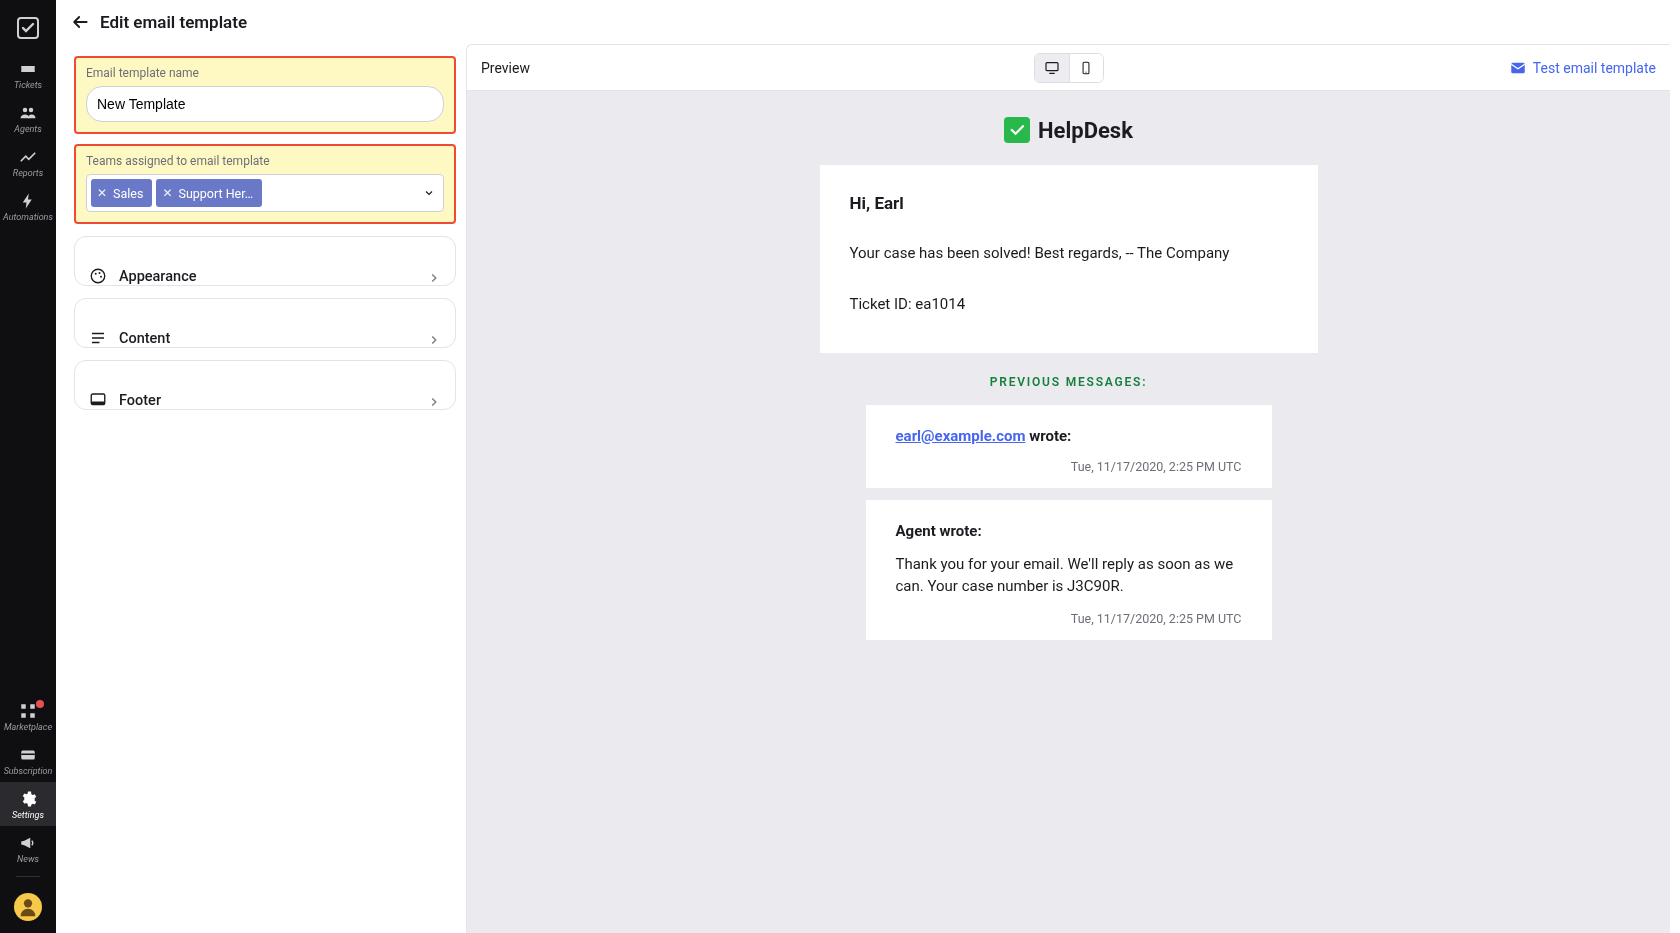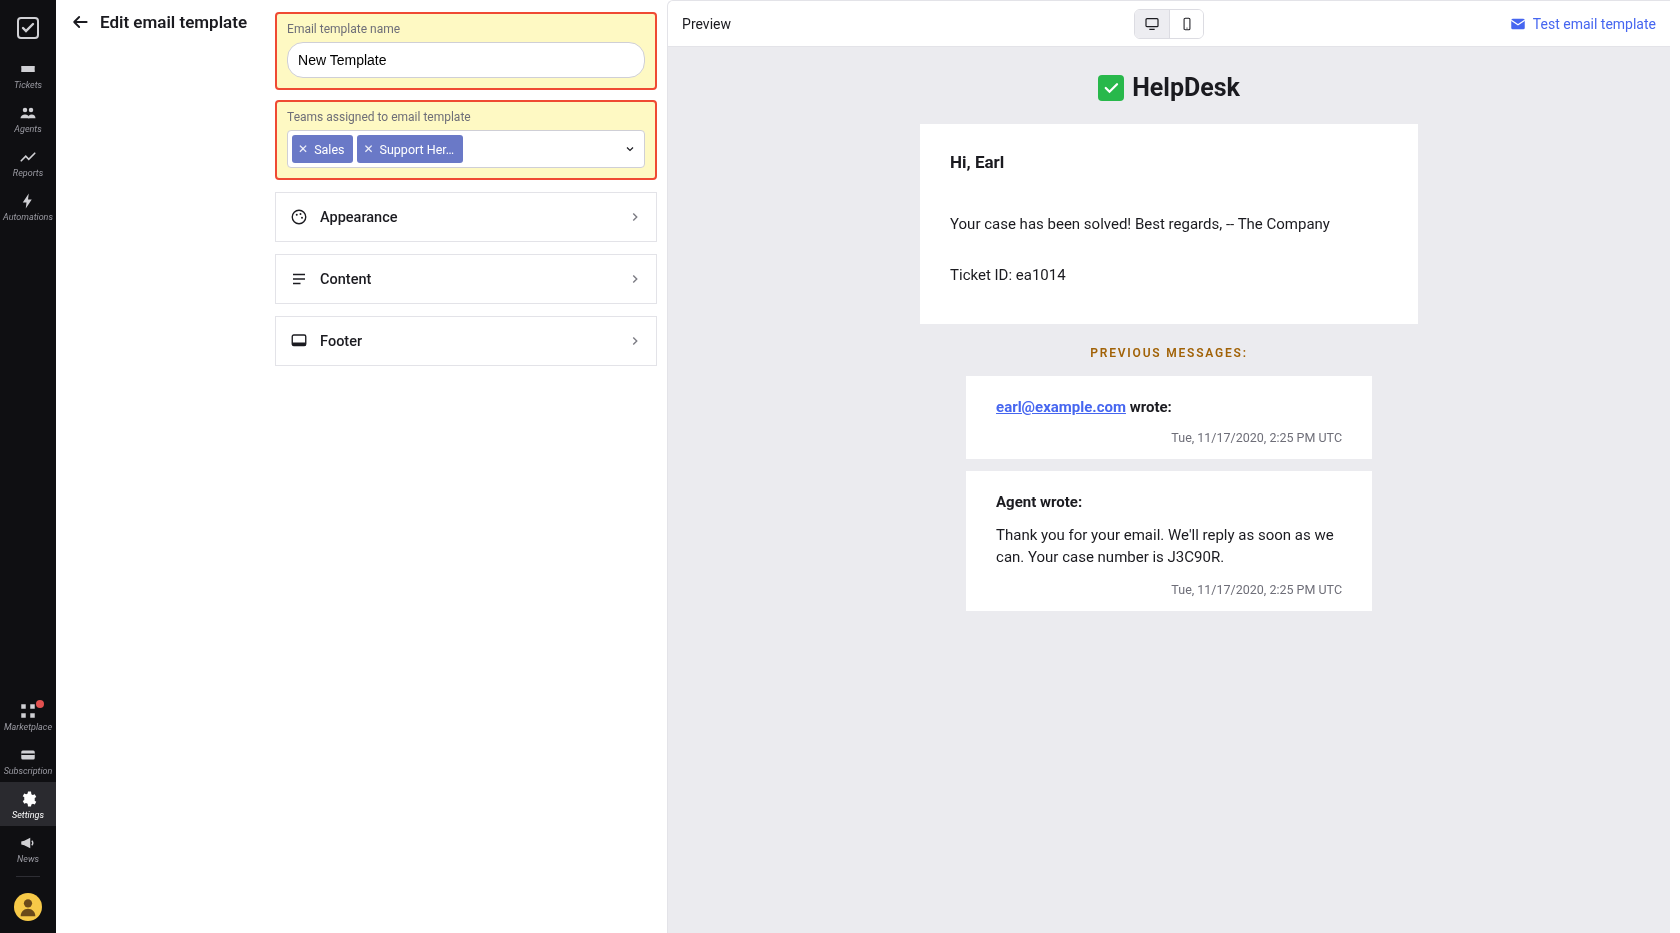--- a/index.html
+++ b/index.html
@@ -52,21 +52,21 @@
     display:flex; align-items:center; justify-content:center;
     overflow:hidden;
   }
   .badge-dot {
     position: absolute; top: 6px; right: 12px;
     width: 8px; height: 8px; background: #e3504f; border-radius: 50%;
   }
 
   
   .main {
-    flex: 1; display: flex; flex-direction: row; min-width: 0;
+    flex: 1; display: flex; flex-direction: column; min-width: 0;
   }
   .topbar {
     height: 44px;
     display: flex; align-items: center;
     padding: 0 10px;
   }
   .topbar .back {
     width: 28px; height: 28px; display:flex; align-items:center; justify-content:center;
     cursor:pointer;
   }
@@ -122,24 +122,24 @@
     padding: 5px 9px 5px 6px;
     border-radius: 3px;
     display: inline-flex; align-items:center; gap:6px;
     max-width: 130px;
   }
   .chip .x { font-size: 12px; opacity: .9; cursor:pointer; }
   .chip .t { white-space: nowrap; overflow:hidden; text-overflow:ellipsis; }
 
   .row-card {
     border: 1px solid #e3e3e8;
-    border-radius: 0;
+    border-radius: 12px;
     background: #fff;
     height: 50px;
-    display: flex; align-items: center;
+    display: flex; align-items: flex-end;
     padding: 0 14px;
     margin-top: 12px;
     cursor: pointer;
   }
   .row-card:first-of-type { margin-top: 18px; }
   .row-card .ri { width: 18px; height: 18px; margin-right: 12px; color:#1b1b20; }
   .row-card .rl { font-size: 14.5px; font-weight: 500; flex:1; }
   .row-card .chev { color:#7b7b83; }
 
   
@@ -180,35 +180,35 @@
     padding: 26px 0 0;
     display:flex; flex-direction:column; align-items:center;
   }
   .brand {
     display:flex; align-items:center; gap:8px; margin-bottom:22px;
   }
   .brand .bl {
     width:26px; height:26px; background:#28b84b; border-radius:4px;
     display:flex; align-items:center; justify-content:center; color:#fff;
   }
-  .brand .bt { font-size:25px; font-weight:700; }
+  .brand .bt { font-size:22px; font-weight:700; }
 
   .card {
     width: 498px; max-width: 92%;
     background:#fff;
     padding: 28px 30px 26px;
     font-size: 15px;
     color:#1b1b20;
   }
-  .card .hi { font-weight:700; font-size:17px; margin-bottom:42px; }
+  .card .hi { font-weight:700; font-size:17px; margin-bottom:30px; }
   .card p { margin-bottom: 30px; line-height:1.45; }
   .card .meta { margin-bottom: 14px; }
 
   .prev-label {
-    font-size: 12px; letter-spacing: 1.8px; color:#a16207; font-weight:600;
+    font-size: 12px; letter-spacing: 1.8px; color:#15803d; font-weight:600;
     margin: 22px 2px 16px;
   }
 
   .msg { width:406px; max-width:92%; background:#fff; padding: 22px 30px 14px; margin-bottom:12px; }
   .msg .from { font-weight:700; font-size:15px; margin-bottom:14px; }
   .msg .from a { color:#4666f0; text-decoration:underline; }
   .msg .body { font-size:15px; line-height:1.45; margin-bottom:14px; }
   .msg .ts { font-size:12.5px; color:#6e6e78; text-align:right; }
 </style>
 </head>

